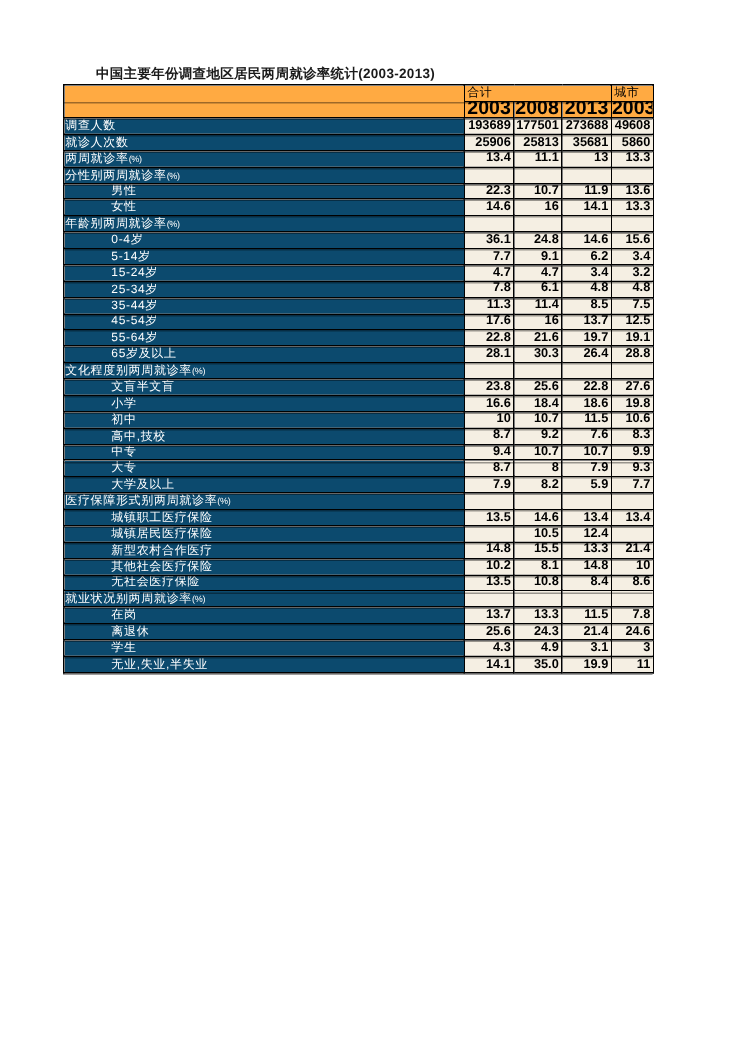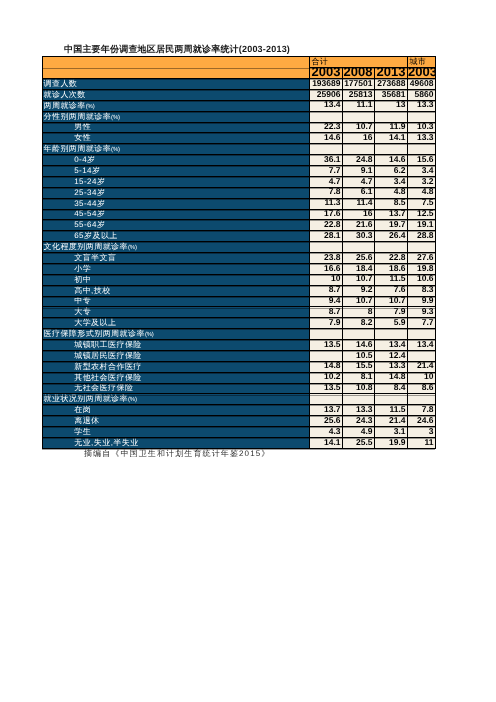--- a/index.html
+++ b/index.html
@@ -232,21 +232,21 @@
               <span class="ct">10.7</span>
             </span>
           </td>
           <td class="val">
             <span class="cw">
               <span class="ct">11.9</span>
             </span>
           </td>
           <td class="val">
             <span class="cw">
-              <span class="ct">10.3</span>
+              <span class="ct">13.6</span>
             </span>
           </td>
         </tr>
         <tr class="dr">
           <td class="lab ind">
             <span class="cw">
               <span class="ct">女性</span>
             </span>
           </td>
           <td class="val">
@@ -1005,21 +1005,21 @@
               <span class="ct">无业,失业,半失业</span>
             </span>
           </td>
           <td class="val">
             <span class="cw">
               <span class="ct">14.1</span>
             </span>
           </td>
           <td class="val">
             <span class="cw">
-              <span class="ct">25.5</span>
+              <span class="ct">35.0</span>
             </span>
           </td>
           <td class="val">
             <span class="cw">
               <span class="ct">19.9</span>
             </span>
           </td>
           <td class="val">
             <span class="cw">
               <span class="ct">11</span>
@@ -1059,14 +1059,13 @@
       <i style="top: 306px;"></i>
       <i style="top: 317px;"></i>
       <i style="top: 328px;"></i>
       <i style="top: 339px;"></i>
       <i style="top: 349px;"></i>
       <i style="top: 360px;"></i>
       <i style="top: 371px;"></i>
       <i style="top: 382px;"></i>
       <i style="top: 393px;"></i>
     </div>
-  <div class="footer">摘编自《中国卫生和计划生育统计年鉴2015》</div>
 </div>
 
 </body></html>

